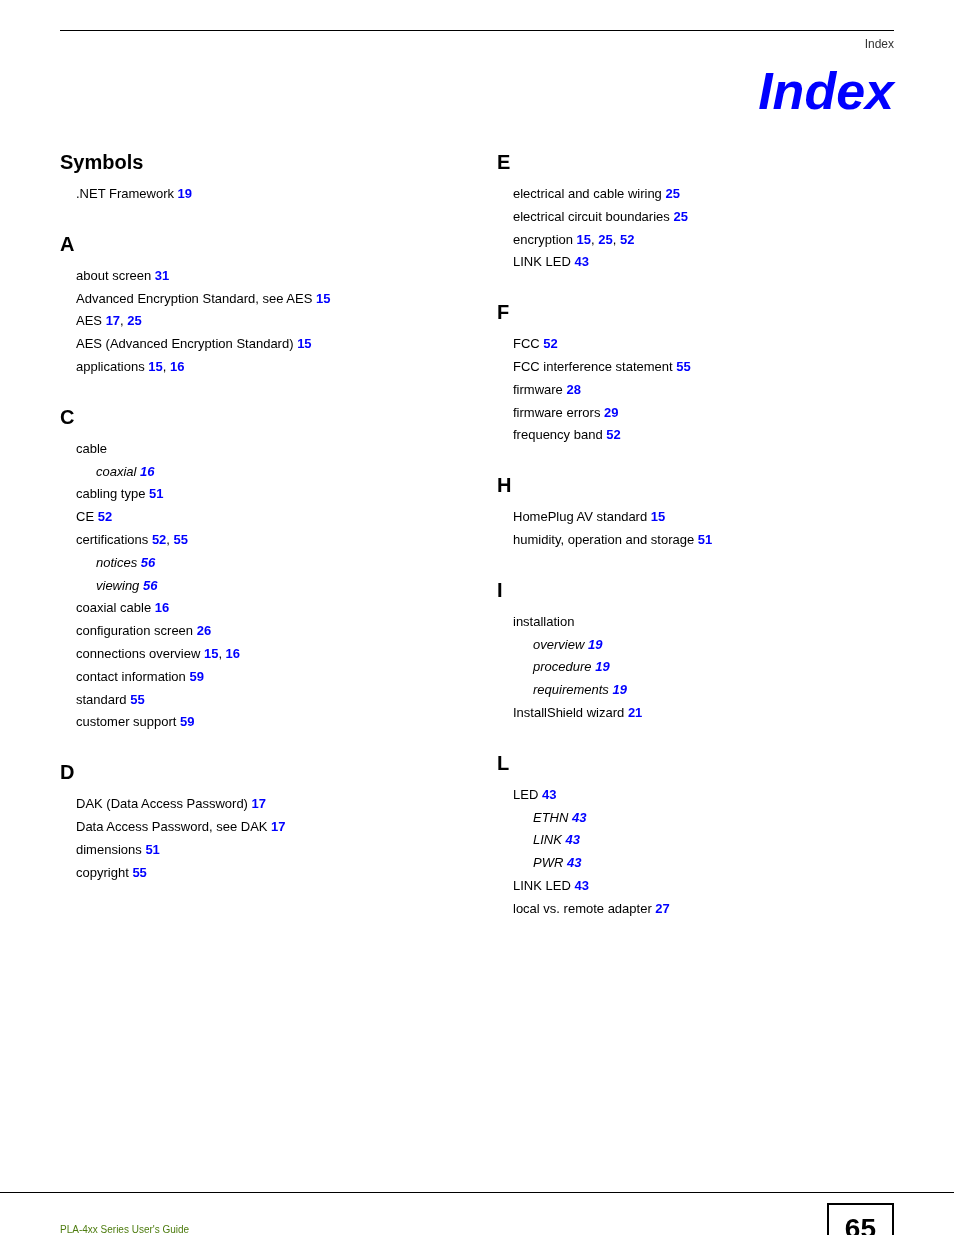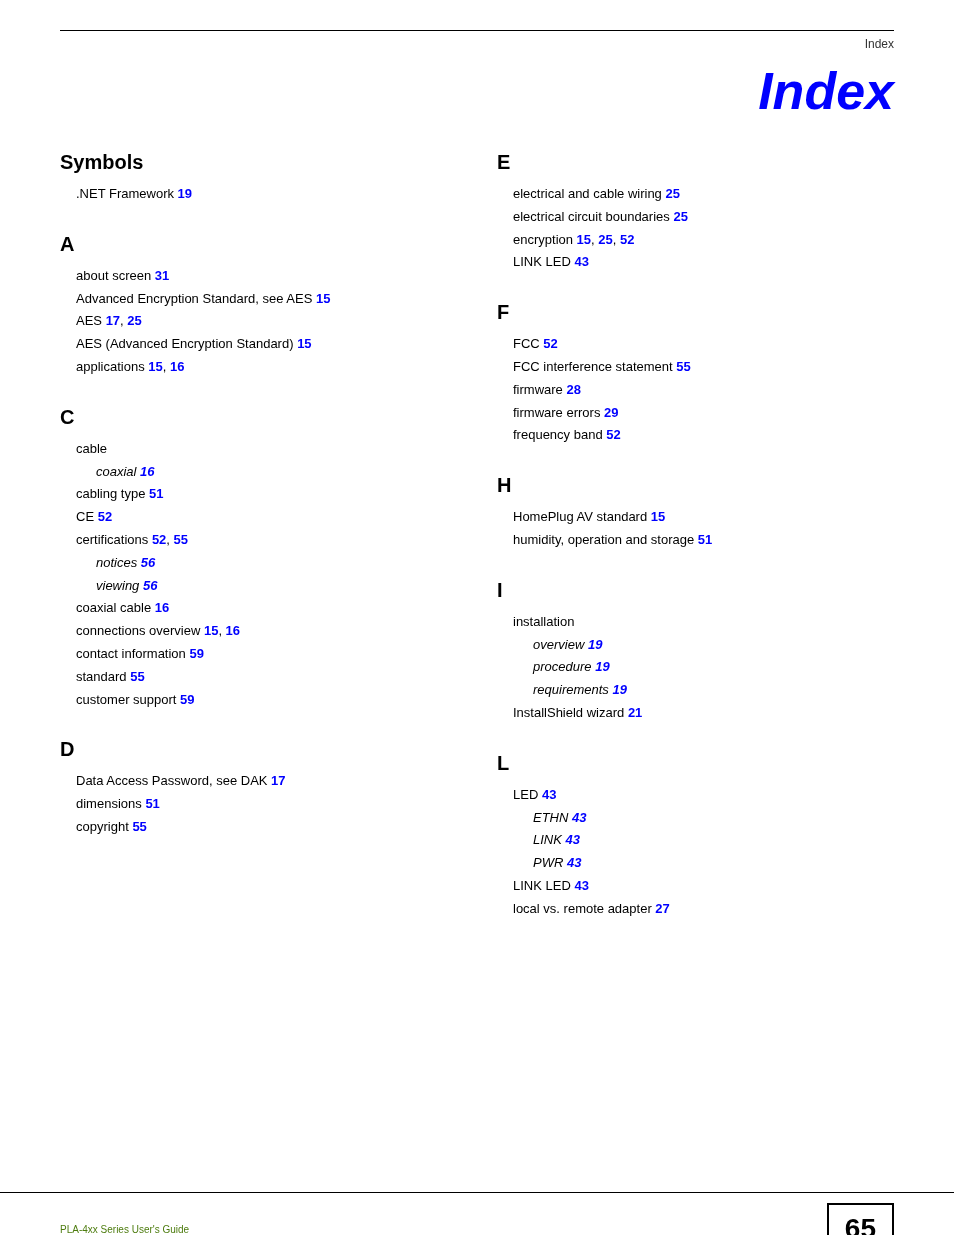--- a/index.html
+++ b/index.html
@@ -146,27 +146,29 @@
         <div>
           <div class="section-header" style="margin-top: 28px;">C</div>
           <div class="index-entry">cable</div>
           <div class="index-entry indent"><span>coaxial </span><a class="link" href="#">16</a></div>
           <div class="index-entry"><span>cabling type </span><a class="link" href="#">51</a></div>
           <div class="index-entry"><span>CE </span><a class="link" href="#">52</a></div>
           <div class="index-entry"><span>certifications </span><a class="link" href="#">52</a>, <a class="link" href="#">55</a></div>
           <div class="index-entry indent"><span>notices </span><a class="link" href="#">56</a></div>
           <div class="index-entry indent"><span>viewing </span><a class="link" href="#">56</a></div>
           <div class="index-entry"><span>coaxial cable </span><a class="link" href="#">16</a></div>
+          <div class="index-entry"><span>configuration screen </span><a class="link" href="#">26</a></div>
           <div class="index-entry"><span>connections overview </span><a class="link" href="#">15</a>, <a class="link" href="#">16</a></div>
           <div class="index-entry"><span>contact information </span><a class="link" href="#">59</a></div>
           <div class="index-entry"><span>standard </span><a class="link" href="#">55</a></div>
           <div class="index-entry"><span>customer support </span><a class="link" href="#">59</a></div>
         </div>
         <div>
           <div class="section-header" style="margin-top: 28px;">D</div>
+          <div class="index-entry"><span>DAK (Data Access Password) </span><a class="link" href="#">17</a></div>
           <div class="index-entry"><span>Data Access Password, see DAK </span><a class="link" href="#">17</a></div>
           <div class="index-entry"><span>dimensions </span><a class="link" href="#">51</a></div>
           <div class="index-entry"><span>copyright </span><a class="link" href="#">55</a></div>
         </div>
       </div>
 
     <div class="col-right" id="right-col">
     <div>
           <div class="section-header">E</div>
           <div class="index-entry"><span>electrical and cable wiring </span><a class="link" href="#">25</a></div>

